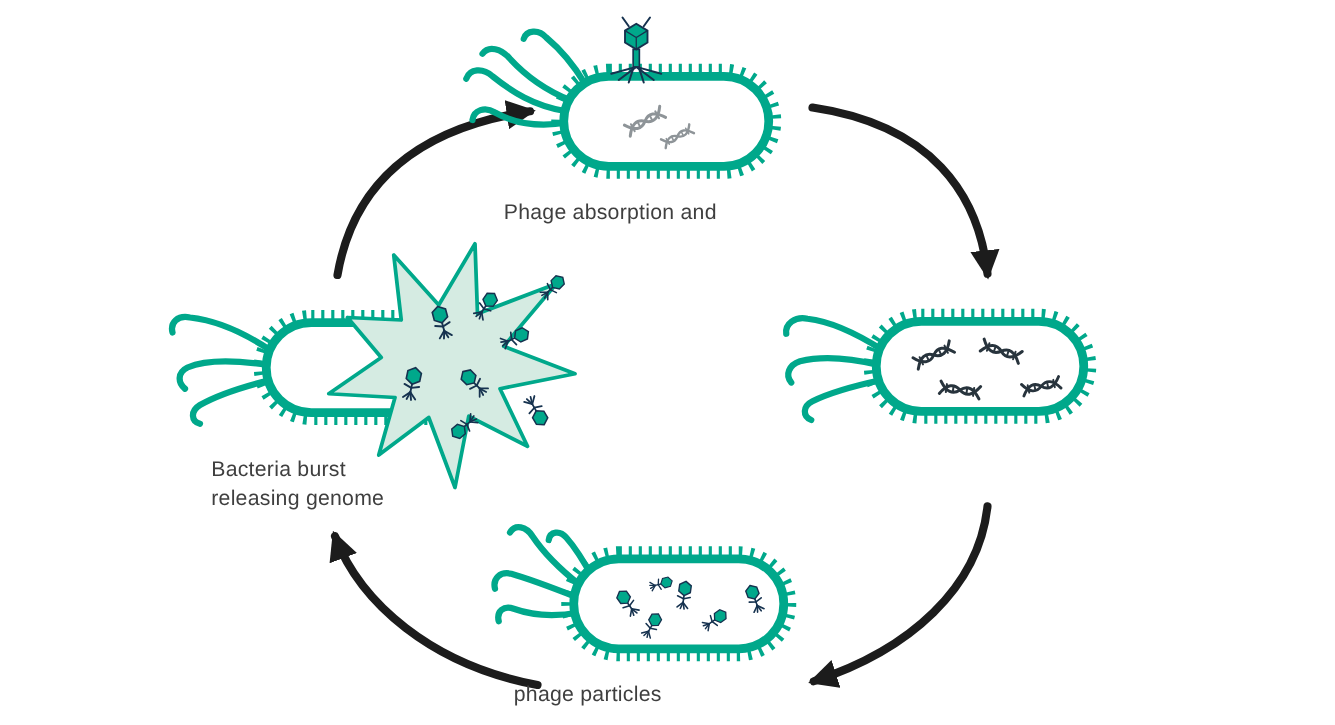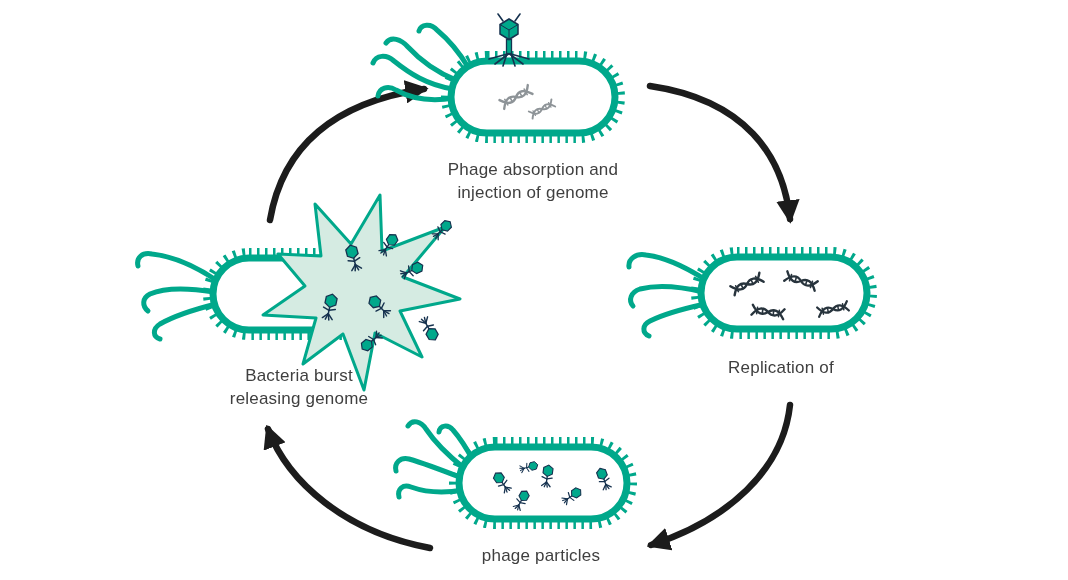--- a/index.html
+++ b/index.html
@@ -22,21 +22,21 @@
   svg{position:absolute;left:0;top:0;}
 
   .flagellum{fill:none;stroke:var(--teal);stroke-width:5;stroke-linecap:round;}
   .spikes{fill:none;stroke:var(--teal);stroke-width:20;stroke-dasharray:2.5 5.5;}
   .bacterium-body{fill:#ffffff;stroke:var(--teal);stroke-width:7;}
   .burst-star{fill:var(--teal_light);stroke:var(--teal);stroke-width:3;stroke-linejoin:round;}
   .cycle-arrow{fill:none;stroke:var(--arrow);stroke-width:6.5;stroke-linecap:round;}
 
   .label{
     position:absolute;width:260px;transform:translateX(-50%);
-    text-align:center;color:var(--text);
+    text-align:left;color:var(--text);
     font-size:17px;line-height:1.35;letter-spacing:.2px;
   }
   .label span{display:block;}
 </style>
 </head>
 <body>
 
 <div class="canvas">
 
   <svg width="1068" height="580" viewBox="0 0 1068 580">
@@ -149,24 +149,22 @@
       <use href="#phage-sm" transform="translate(375,302) rotate(-45) scale(0.95)"></use>
       <use href="#phage-sm" transform="translate(417,268) rotate(65) scale(0.9)"></use>
       <use href="#phage-sm" transform="translate(432,334) rotate(150) scale(0.95)"></use>
       <use href="#phage-sm" transform="translate(367,345) rotate(-130) scale(0.9)"></use>
       <use href="#phage-sm" transform="translate(446,226) rotate(45) scale(0.85)"></use>
     </g>
   </svg>
 
   <div class="label" style="left:533px;top:159px">
     <span>Phage absorption and</span>
-    <span>injection of genome</span>
   </div>
   <div class="label" style="left:781px;top:357px">
-    <span>Replication of</span>
   </div>
   <div class="label" style="left:541px;top:545px">
     <span>phage particles</span>
   </div>
   <div class="label" style="left:299px;top:365px">
     <span>Bacteria burst</span>
     <span>releasing genome</span>
   </div>
 
 </div>

